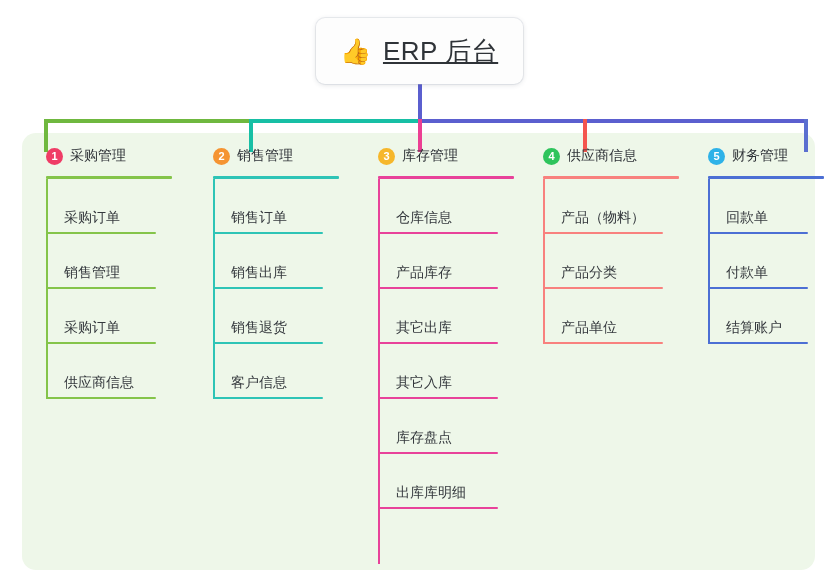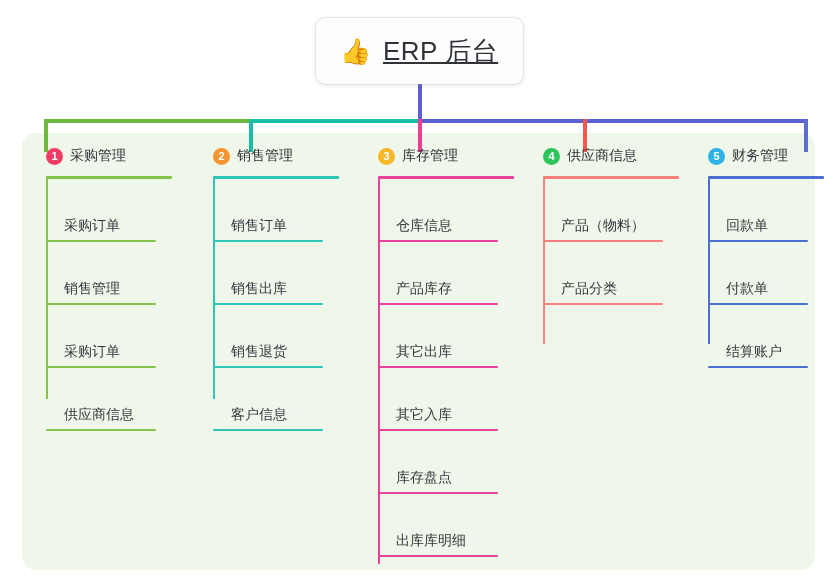--- a/index.html
+++ b/index.html
@@ -108,21 +108,21 @@
     margin-top: 0;
   }
   .leaf-spine {
     position: absolute;
     left: 12px;
     top: 0;
     width: 2px;
   }
   .leaf {
     position: relative;
-    height: 63px;
+    height: 55px;
     text-align: center;
   }
   .leaf-label {
     position: absolute;
     left: 30px;
     bottom: 7px;
     font-size: 14px;
     color: #34383d;
     white-space: nowrap;
   }
@@ -258,20 +258,24 @@
         <div class="leaf-list">
           <div class="leaf-spine" style="background: rgb(248, 129, 126); height: 165px;"></div>
           <div class="leaf">
             <span class="leaf-label">产品（物料）</span>
             <div class="leaf-rule" style="background: rgb(248, 129, 126); width: 120px;"></div>
           </div>
           <div class="leaf">
             <span class="leaf-label">产品分类</span>
             <div class="leaf-rule" style="background: rgb(248, 129, 126); width: 120px;"></div>
           </div>
+          <div class="leaf">
+            <span class="leaf-label">产品单位</span>
+            <div class="leaf-rule" style="background: rgb(248, 129, 126); width: 120px;"></div>
+          </div>
         </div>
       </div>
       <div class="column" style="left: 696px; width: 140px;">
         <div class="col-head">
           <span class="badge" style="background: rgb(46, 178, 232);">5</span>
           <span class="col-title">财务管理</span>
         </div>
         <div class="head-rule" style="background: rgb(76, 111, 212); width: 116px; margin-left: 12px;"></div>
         <div class="leaf-list">
           <div class="leaf-spine" style="background: rgb(76, 111, 212); height: 165px;"></div>

